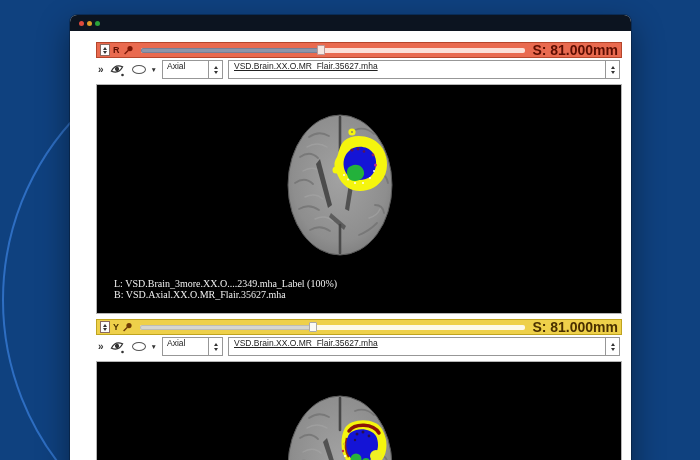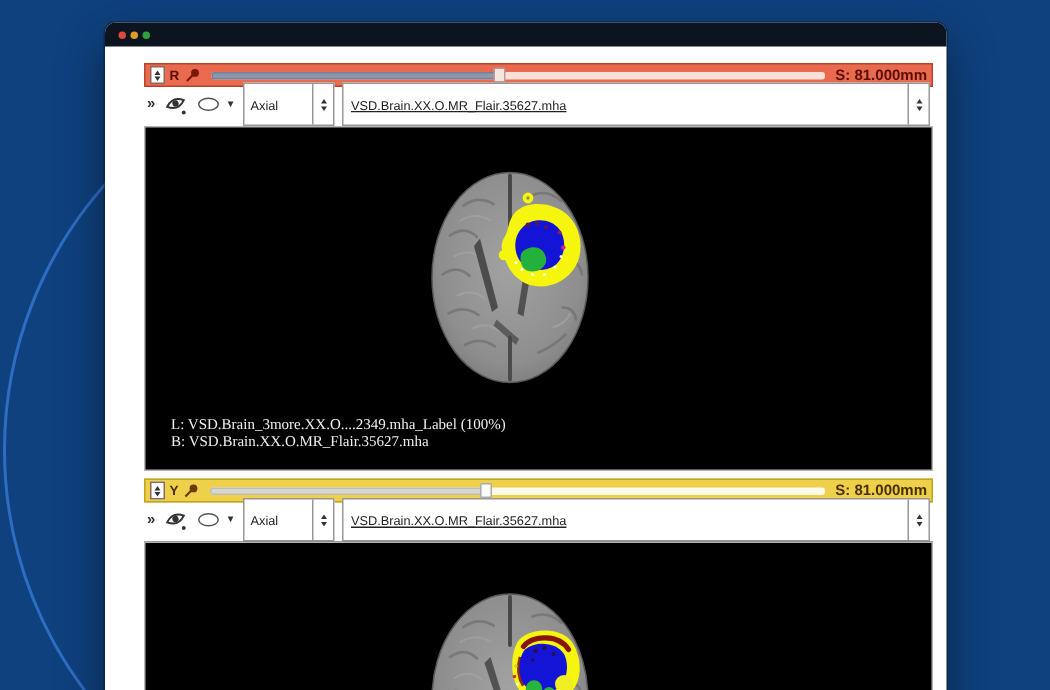--- a/index.html
+++ b/index.html
@@ -31,31 +31,31 @@
   .pin { width:11px; height:11px; }
   .track { flex:1; height:5px; position:relative; margin:0 4px; border-radius:2px; }
   .nav-bar.red .track { background:#fbe0d8; }
   .nav-bar.yellow .track { background:#fdf9e8; }
   .fill { position:absolute; left:0; top:0; bottom:0; border-radius:2px; }
   .nav-bar.red .fill { background:#8d96aa; border:1px solid #76markdown80; border:1px solid #768098; }
   .nav-bar.yellow .fill { background:#d6d6d0; border:1px solid #bdbdb5; }
   .handle { position:absolute; top:-3px; width:8px; height:10px; margin-left:-4px;
     background:#f6e6e0; border:1px solid #b99; border-radius:1px; }
   .nav-bar.yellow .handle { background:#fbfbf6; border:1px solid #aaa; }
-  .nav-value { white-space:nowrap; font-size:10px; }
+  .nav-value { white-space:nowrap; font-size:14px; }
 
   
   .toolbar { height:23px; display:flex; align-items:center; gap:5px; padding:1px 2px;
     font-size:8.5px; color:#222; }
   .expand { font-size:10px; font-weight:bold; color:#333; line-height:1; }
   .eye-wrap { width:18px; height:15px; }
   .oval-icon { width:14px; height:9px; border:1.4px solid #555; border-radius:50%; }
   .caret { font-size:6.5px; color:#333; }
-  .combo, .file-field { height:29px; border:1px solid #979797; background:#fff;
-    display:flex; align-items:center; }
+  .combo, .file-field { height:19px; border:1px solid #979797; background:#fff;
+    display:flex; align-items:flex-start; }
   .combo { width:61px; }
   .combo-label { flex:1; padding-left:4px; }
   .file-field { flex:1;text-decoration:underline; }
   .file-label { flex:1; padding-left:5px; white-space:nowrap; overflow:hidden; }
   .spin { width:14px; align-self:stretch; border-left:1px solid #979797;
     display:flex; flex-direction:column; align-items:center; justify-content:center; gap:2px; }
 
   
   .viewport { position:relative; background:#000; border:1px solid #b5b5b5; overflow:hidden; }
   .viewport.v1 { height:230px; margin-top:3px; margin-bottom:5px; }
@@ -174,21 +174,21 @@
               <circle cx="61" cy="66.5" r="1"></circle>
               <circle cx="68" cy="70" r="1"></circle>
             <circle cx="76" cy="70" r="1"></circle>
               <circle cx="83" cy="65" r="1"></circle>
               <circle cx="87" cy="58" r="1"></circle>
           </g>
         </g>
       </svg>
       <div class="overlay-text">
         <div>L: VSD.Brain_3more.XX.O....2349.mha_Label (100%)</div>
-        <div>B: VSD.Brain.XX.O.MR_Flair.35627.mha</div>
+        <div>B: VSD.Axial.XX.O.MR_Flair.35627.mha</div>
       </div>
     </div>
 
     <div class="nav-bar yellow" style="background: rgb(238, 208, 74);">
       <span class="nav-step">
           <i class="t-up"></i>
           <i class="t-dn"></i>
         </span>
       <span>Y</span>
       <svg class="pin" viewBox="0 0 11 11">

